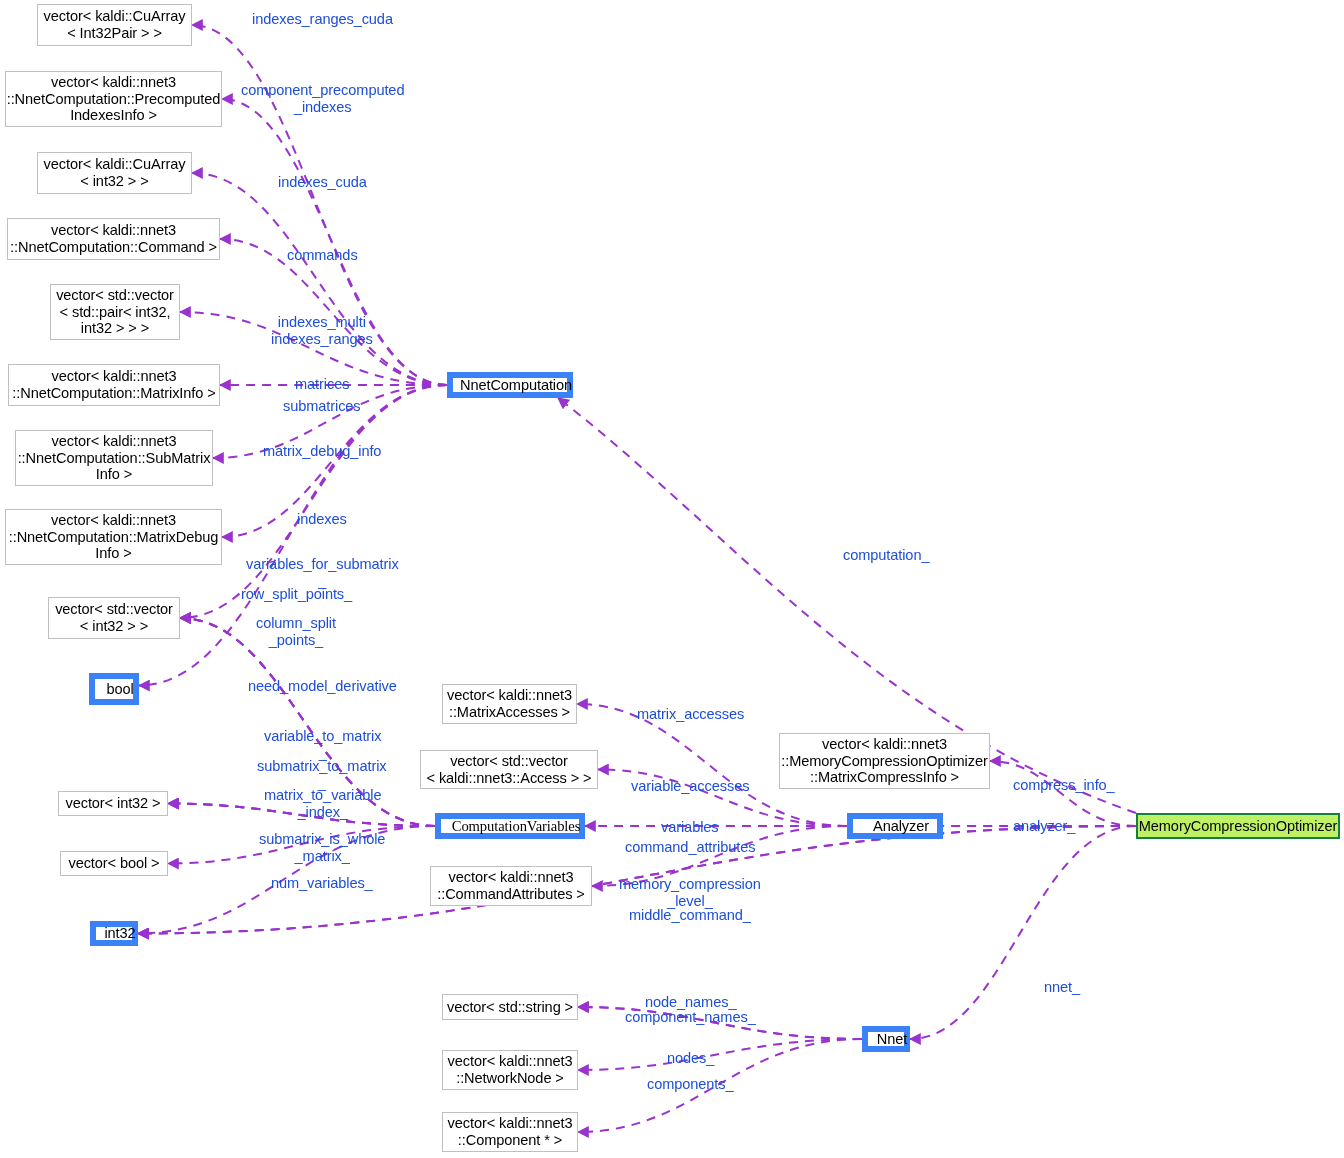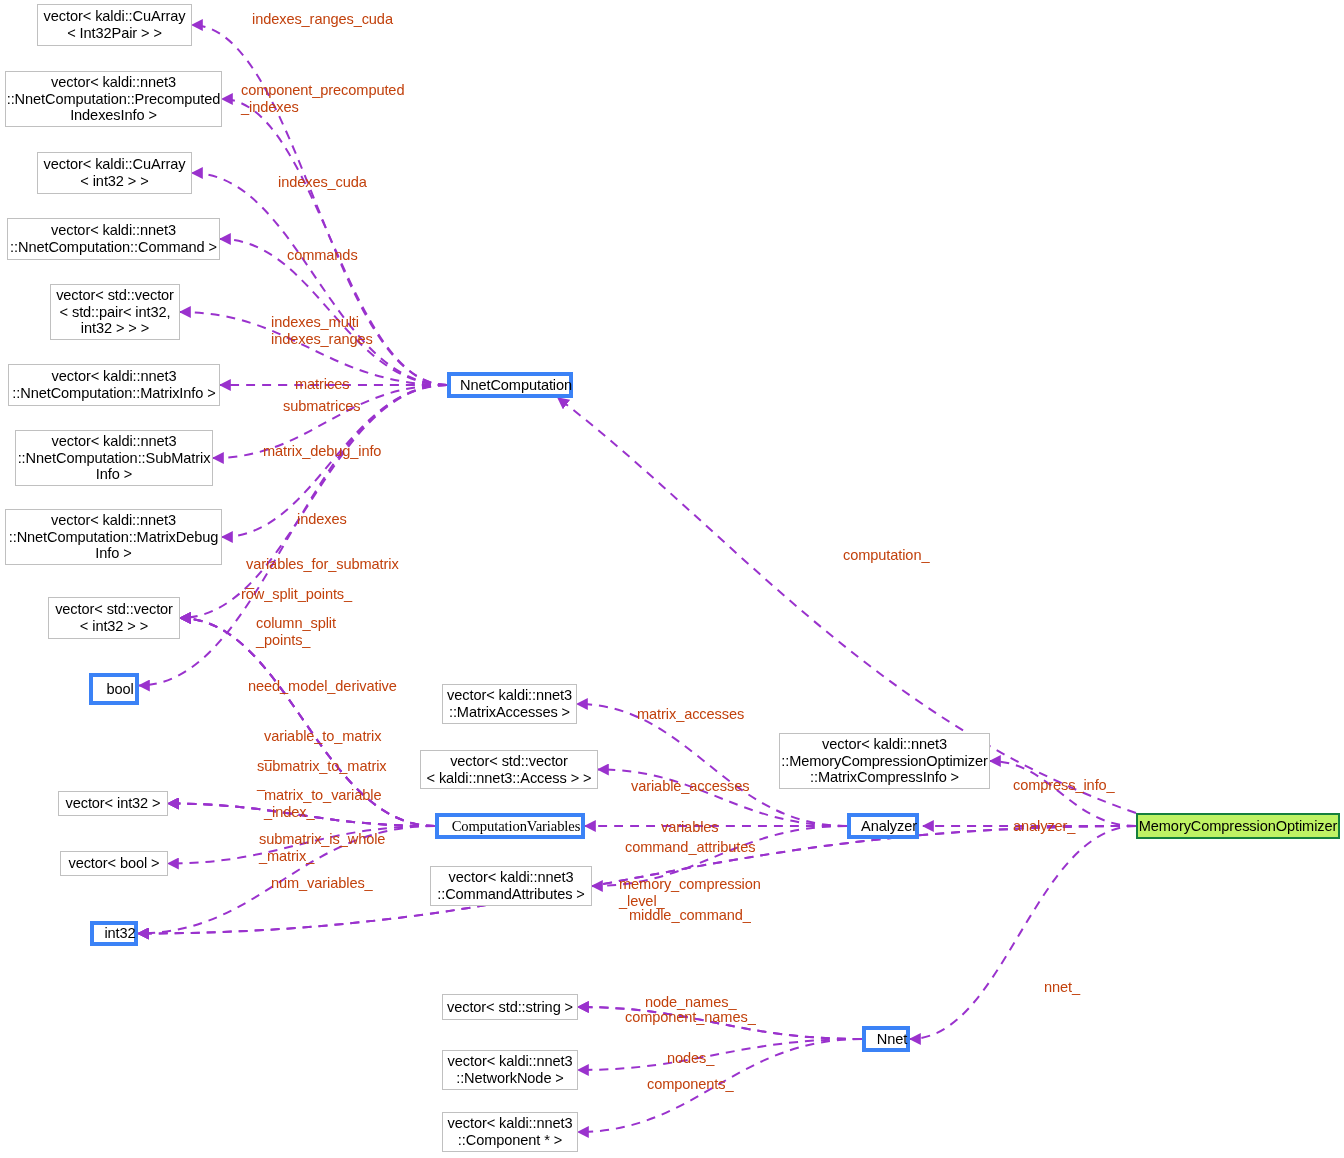--- a/index.html
+++ b/index.html
@@ -2,24 +2,24 @@
 <html><head>
 <meta charset="utf-8">
 <style>
   html,body{margin:0;padding:0;background:#ffffff;}
   body{font-family:"Liberation Sans",sans-serif;}
   #diagram-root{position:relative;width:1344px;height:1158px;background:#ffffff;overflow:hidden;}
   #edge-layer{position:absolute;left:0;top:0;width:1344px;height:1158px;}
   .node{position:absolute;box-sizing:border-box;display:flex;align-items:center;justify-content:center;
         text-align:center;background:#ffffff;border:1px solid #c0c0c0;color:#000000;
         font-size:14.6px;line-height:1.14;white-space:pre;letter-spacing:-0.1px;}
-  .node.key{border:4px solid #3b82f6;padding-left:12px;}
+  .node.key{border:6px solid #3b82f6;padding-left:12px;}
   .node.highlight{border:2px solid #15803d;background:#bef264;}
-  .edge-label{position:absolute;color:#c2410c;font-size:14.6px;line-height:1.14;
-              white-space:pre;text-align:left;letter-spacing:-0.1px;}
+  .edge-label{position:absolute;color:#1d4ed8;font-size:14.6px;line-height:1.14;
+              white-space:pre;text-align:center;letter-spacing:-0.1px;}
 </style>
 </head>
 <body>
 
 <div id="diagram-root">
   <svg id="edge-layer" viewBox="0 0 1344 1158" width="1344" height="1158" xmlns="http://www.w3.org/2000/svg">
     <defs>
       <marker id="arrow" viewBox="0 0 10 10" refX="9" refY="5" markerWidth="6" markerHeight="6" orient="auto-start-reverse">
         <path d="M 0 0 L 10 5 L 0 10 z" fill="#9a32cd"></path>
       </marker>
@@ -90,21 +90,21 @@
       <div class="node" style="left: 442px; top: 684px; width: 135px; height: 40px;">vector&lt; kaldi::nnet3
 ::MatrixAccesses &gt;</div>
       <div class="node" style="left: 420px; top: 750px; width: 178px; height: 39px;">vector&lt; std::vector
 &lt; kaldi::nnet3::Access &gt; &gt;</div>
       <div class="node key" style="left: 435px; top: 813px; width: 150px; height: 26px; font-family: Liberation Serif, serif;">ComputationVariables</div>
       <div class="node" style="left: 430px; top: 866px; width: 162px; height: 40px;">vector&lt; kaldi::nnet3
 ::CommandAttributes &gt;</div>
       <div class="node" style="left: 779px; top: 733px; width: 211px; height: 56px;">vector&lt; kaldi::nnet3
 ::MemoryCompressionOptimizer
 ::MatrixCompressInfo &gt;</div>
-      <div class="node key" style="left: 847px; top: 813px; width: 72px; height: 26px;">Analyzer</div>
+      <div class="node key" style="left: 847px; top: 813px; width: 96px; height: 26px;">Analyzer</div>
       <div class="node highlight" style="left: 1136px; top: 813px; width: 204px; height: 26px;">MemoryCompressionOptimizer</div>
       <div class="node" style="left: 442px; top: 994px; width: 136px; height: 26px;">vector&lt; std::string &gt;</div>
       <div class="node" style="left: 442px; top: 1050px; width: 136px; height: 40px;">vector&lt; kaldi::nnet3
 ::NetworkNode &gt;</div>
       <div class="node" style="left: 442px; top: 1112px; width: 136px; height: 40px;">vector&lt; kaldi::nnet3
 ::Component * &gt;</div>
       <div class="node key" style="left: 862px; top: 1026px; width: 48px; height: 26px;">Nnet</div>
     </div>
   <div id="label-layer">
       <div class="edge-label" style="left: 252px; top: 11px;">indexes_ranges_cuda</div>

